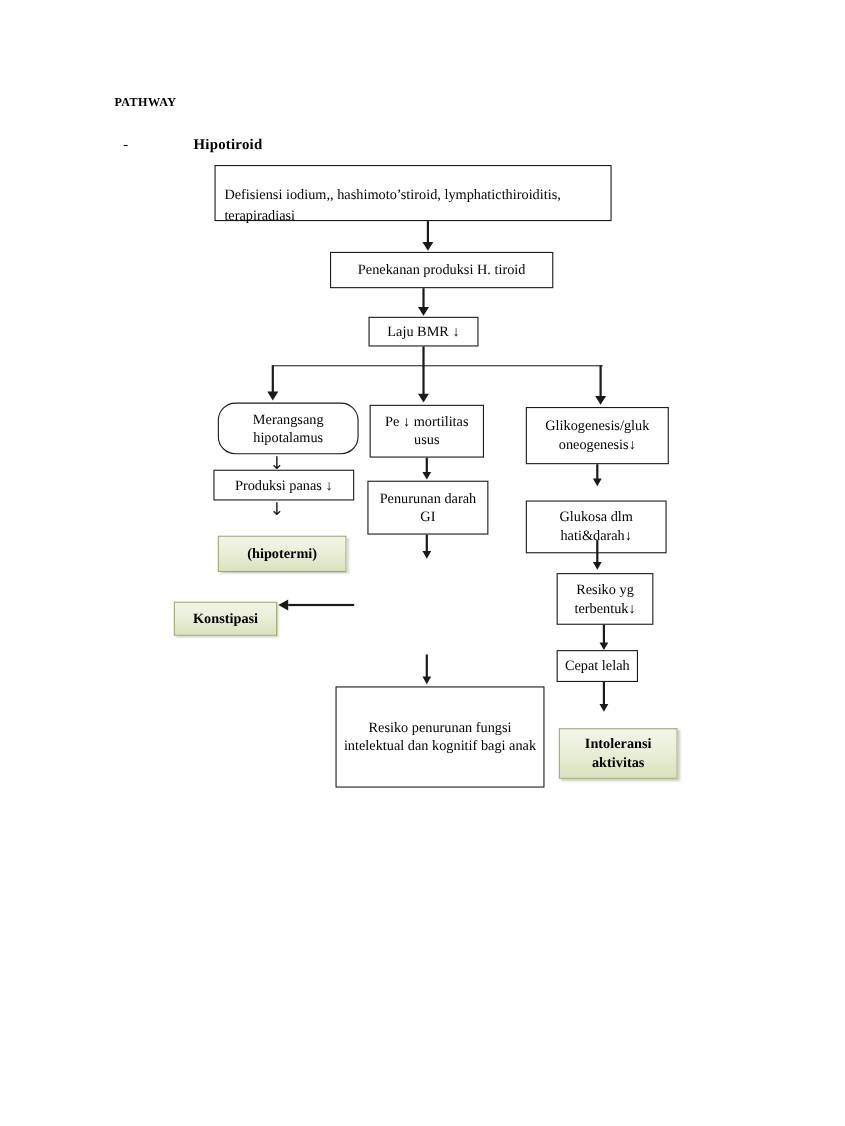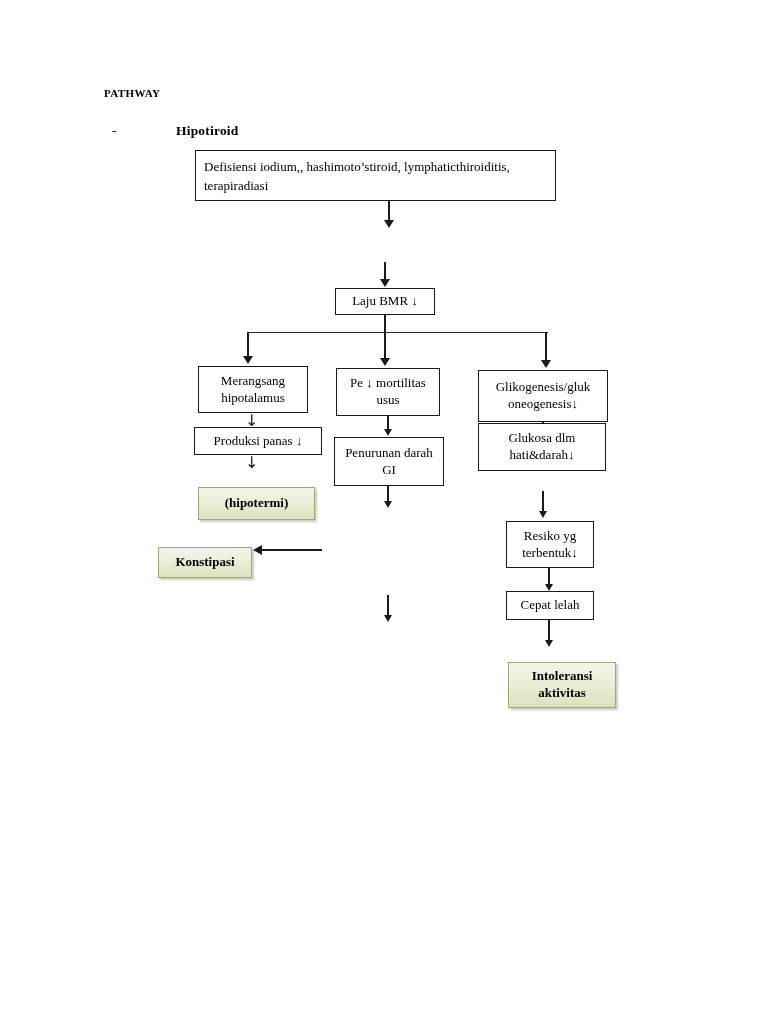--- a/index.html
+++ b/index.html
@@ -65,21 +65,21 @@
     text-align: center;
     font-size: 13px;
     line-height: 1.28;
     background: #ffffff;
     border: 1px solid #1a1a1a;
     padding: 2px 4px;
   }
   .node.left-align {
     justify-content: flex-start;
     text-align: left;
-    padding: 7px 8px;
+    padding: 17px 8px;
     align-items: flex-start;
     line-height: 1.45;
   }
   .node.loose {
     line-height: 2.0;
   }
 
   
   .node.green {
     border: 1px solid #9aab6e;
@@ -144,39 +144,40 @@
   <div class="bullet-row">
     <span class="bullet-dash">-</span>
     <span class="bullet-text">Hipotiroid</span>
   </div>
 
   <div class="node left-align" style="left:195px; top:150px; width:361px; height:51px;">Defisiensi iodium,, hashimoto’stiroid, lymphaticthiroiditis, terapiradiasi</div>
 
   <div class="vline" style="left:388px; top:201px; height:21px;"></div>
   <div class="arrow-down" style="left:384px; top:220px;"></div>
 
+  <div class="node" style="left:300px; top:229px; width:203px; height:33px;">Penekanan produksi H. tiroid</div>
 
   <div class="vline" style="left:384px; top:262px; height:18px;"></div>
   <div class="arrow-down" style="left:380px; top:279px;"></div>
 
   <div class="node" style="left:335px; top:288px; width:100px; height:27px;">Laju BMR ↓</div>
 
   <div class="vline" style="left:384px; top:315px; height:18px;"></div>
   <div class="hline thin" style="left:248px; top:332px; width:300px;"></div>
 
   <div class="vline" style="left:247px; top:332px; height:26px;"></div>
   <div class="arrow-down" style="left:243px; top:356px;"></div>
 
   <div class="vline" style="left:384px; top:332px; height:28px;"></div>
   <div class="arrow-down" style="left:380px; top:358px;"></div>
 
   <div class="vline" style="left:545px; top:332px; height:30px;"></div>
   <div class="arrow-down" style="left:541px; top:360px;"></div>
 
-  <div class="node" style="left:198px; top:366px; width:110px; height:47px;">Merangsang hipotalamus</div>
+  <div class="node" style="left:198px; top:366px; width:128px; height:47px;border-radius:16px;">Merangsang hipotalamus</div>
 
   <div class="node" style="left:478px; top:370px; width:130px; height:52px;">Glikogenesis/gluk oneogenesis↓</div>
 
   <div class="node" style="left:336px; top:368px; width:104px; height:48px;">Pe ↓ mortilitas usus</div>
 
   <div class="glyph-arrow" style="left:245px; top:413px;">↓</div>
 
   <div class="node" style="left:194px; top:427px; width:128px; height:28px;">Produksi panas ↓</div>
 
   <div class="glyph-arrow" style="left:245px; top:455px;">↓</div>
@@ -193,34 +194,35 @@
 
 
   <div class="hline" style="left:262px; top:549px; width:60px;"></div>
   <div class="arrow-left" style="left:253px; top:545px;"></div>
 
   <div class="node green" style="left:158px; top:535px; width:94px; height:31px;">Konstipasi</div>
 
   <div class="vline" style="left:387px; top:595px; height:22px;"></div>
   <div class="arrow-down small" style="left:384px; top:615px;"></div>
 
+  <div class="node" style="left:305px; top:624px; width:190px; height:92px;">Resiko penurunan fungsi intelektual dan kognitif bagi anak</div>
 
   <div class="vline" style="left:542px; top:422px; height:15px;"></div>
   <div class="arrow-down small" style="left:539px; top:435px;"></div>
 
-  <div class="node" style="left:478px; top:423px; width:128px; height:48px;">Glukosa dlm hati&amp;darah↓</div>
+  <div class="node" style="left:478px; top:455px; width:128px; height:48px;">Glukosa dlm hati&amp;darah↓</div>
 
   <div class="vline" style="left:542px; top:491px; height:22px;"></div>
   <div class="arrow-down small" style="left:539px; top:511px;"></div>
 
   <div class="node" style="left:506px; top:521px; width:88px; height:47px;">Resiko yg terbentuk↓</div>
 
   <div class="vline" style="left:548px; top:568px; height:18px;"></div>
   <div class="arrow-down small" style="left:545px; top:584px;"></div>
 
-  <div class="node" style="left:506px; top:591px; width:88px; height:29px;font-family:Liberation Serif, serif;">Cepat lelah</div>
+  <div class="node" style="left:506px; top:591px; width:74px; height:29px;font-family:Liberation Serif, serif;">Cepat lelah</div>
 
   <div class="vline" style="left:548px; top:620px; height:22px;"></div>
   <div class="arrow-down small" style="left:545px; top:640px;"></div>
 
   <div class="node green" style="left:508px; top:650px; width:108px; height:46px;">Intoleransi aktivitas</div>
 
 </div>
 
 </body></html>

